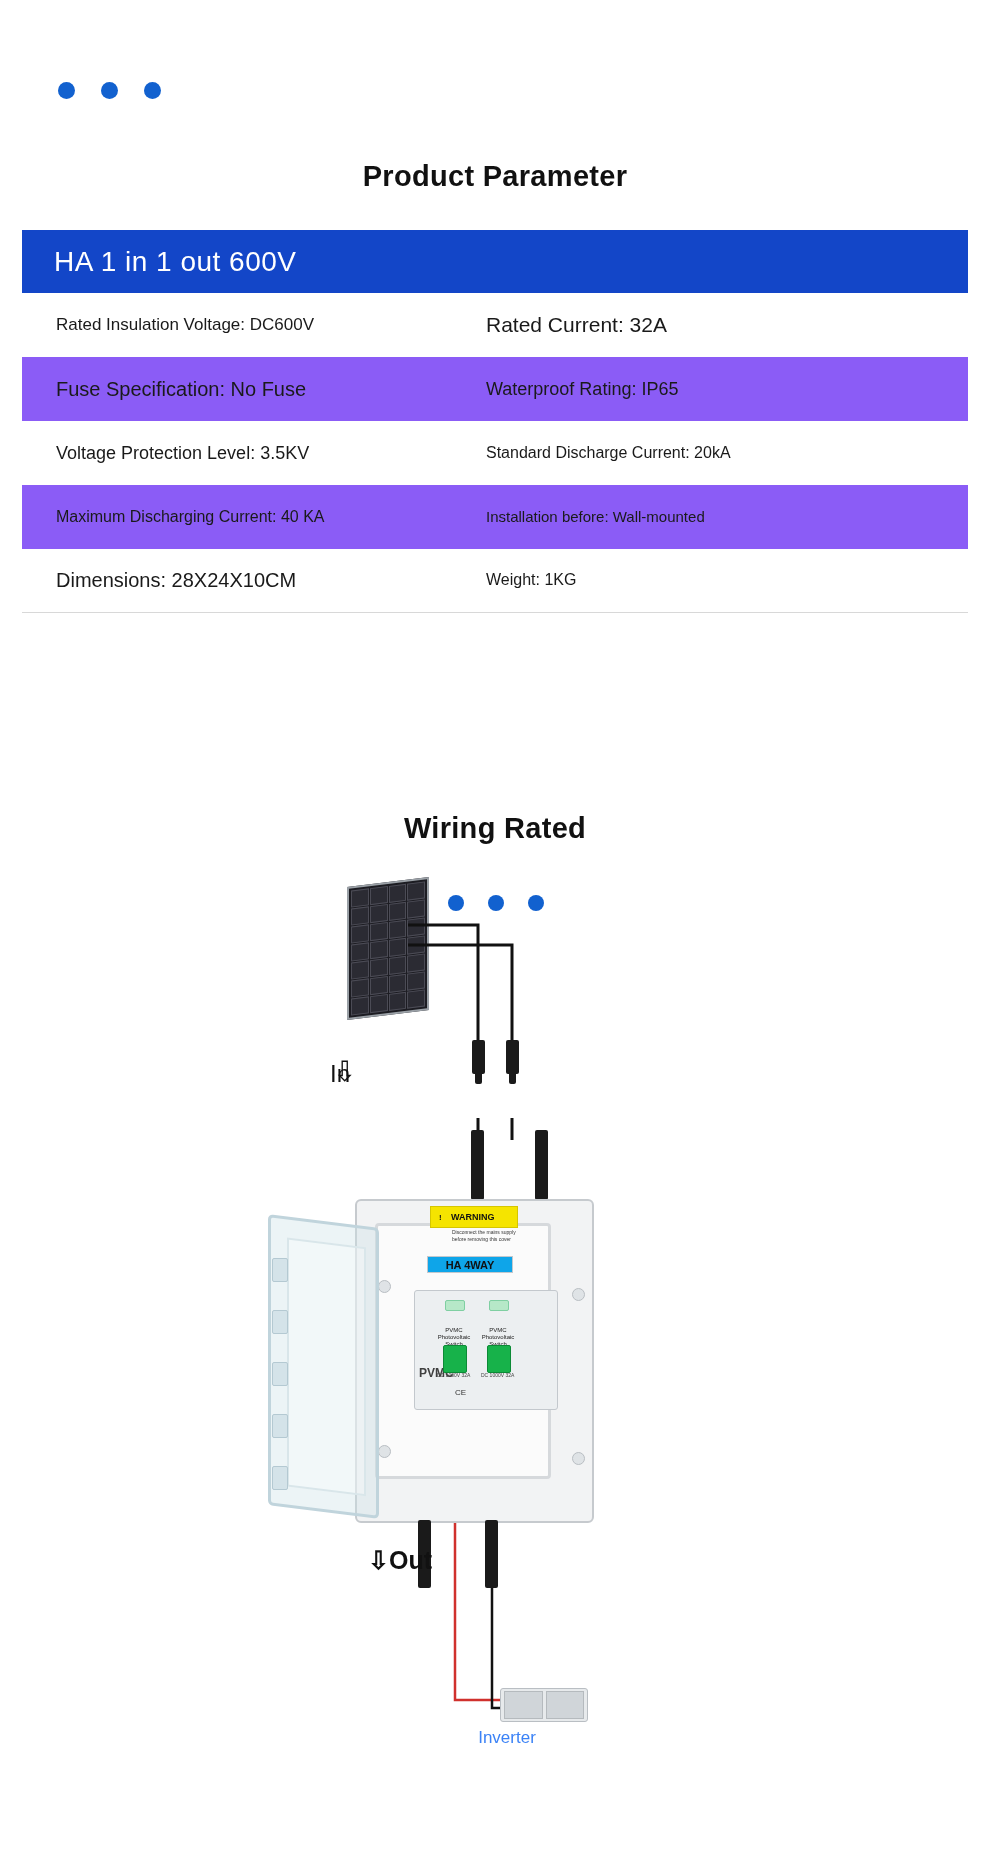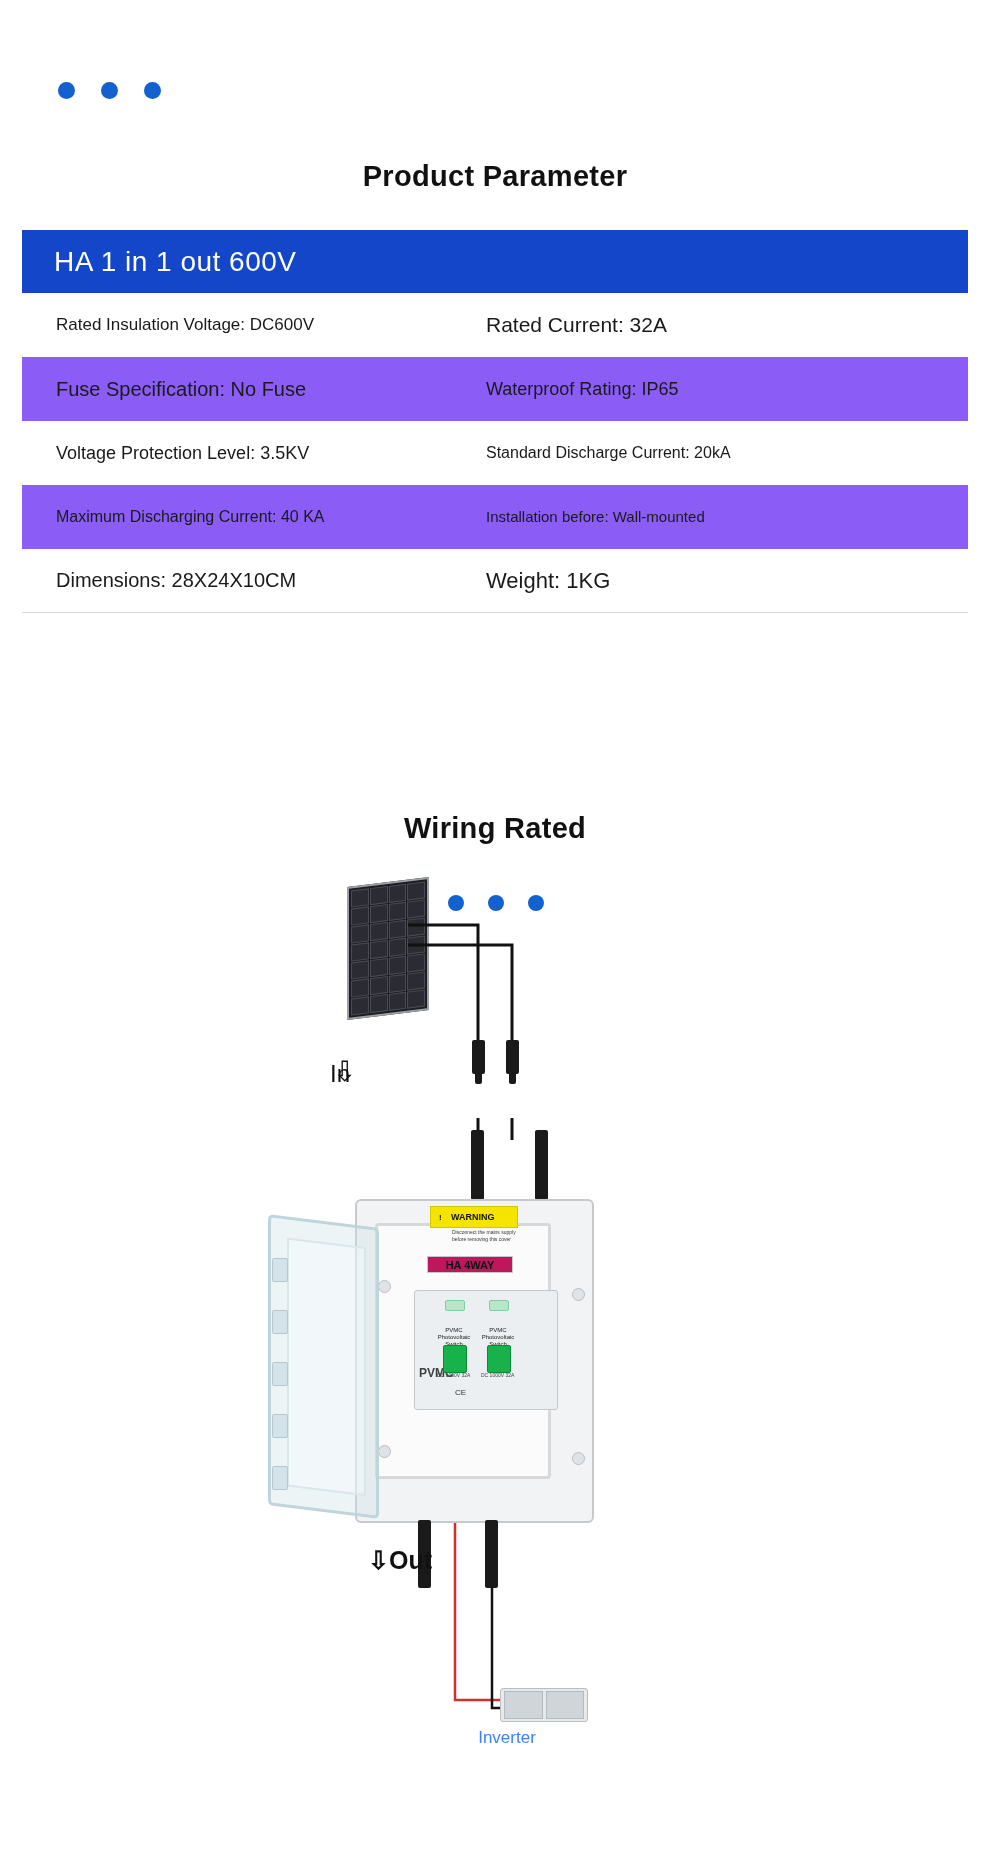--- a/index.html
+++ b/index.html
@@ -86,21 +86,21 @@
     box-sizing: border-box;
     padding: 0 0 0 34px;
     line-height: 1.15;
   }
   .param-cell.left  { width: 440px; }
   .param-cell.right { width: 506px; padding-left: 24px; }
   .fs-18 { font-size: 18px; }
   .fs-17 { font-size: 17px; }
   .fs-16 { font-size: 16px; }
   .fs-15 { font-size: 15px; }
-  .fs-22 { font-size: 22px; }
+  .fs-22 { font-size: 16px; }
   .fs-21 { font-size: 21px; }
   .fs-20 { font-size: 20px; }
 
   
   .wiring {
     position: absolute;
     left: 0;
     top: 860px;
     width: 990px;
     height: 1000px;
@@ -237,21 +237,21 @@
     color: #333;
     width: 70px;
     line-height: 1.3;
   }
   .way-label {
     position: absolute;
     left: 427px;
     top: 1256px;
     width: 86px;
     height: 17px;
-    background: #be185d;
+    background: #0ea5e9;
     border: 1px solid #c3c8cd;
     font-size: 11px;
     font-weight: bold;
     display: flex;
     align-items: center;
     justify-content: center;
     color: #111;
     box-sizing: border-box;
   }
   .breaker {

